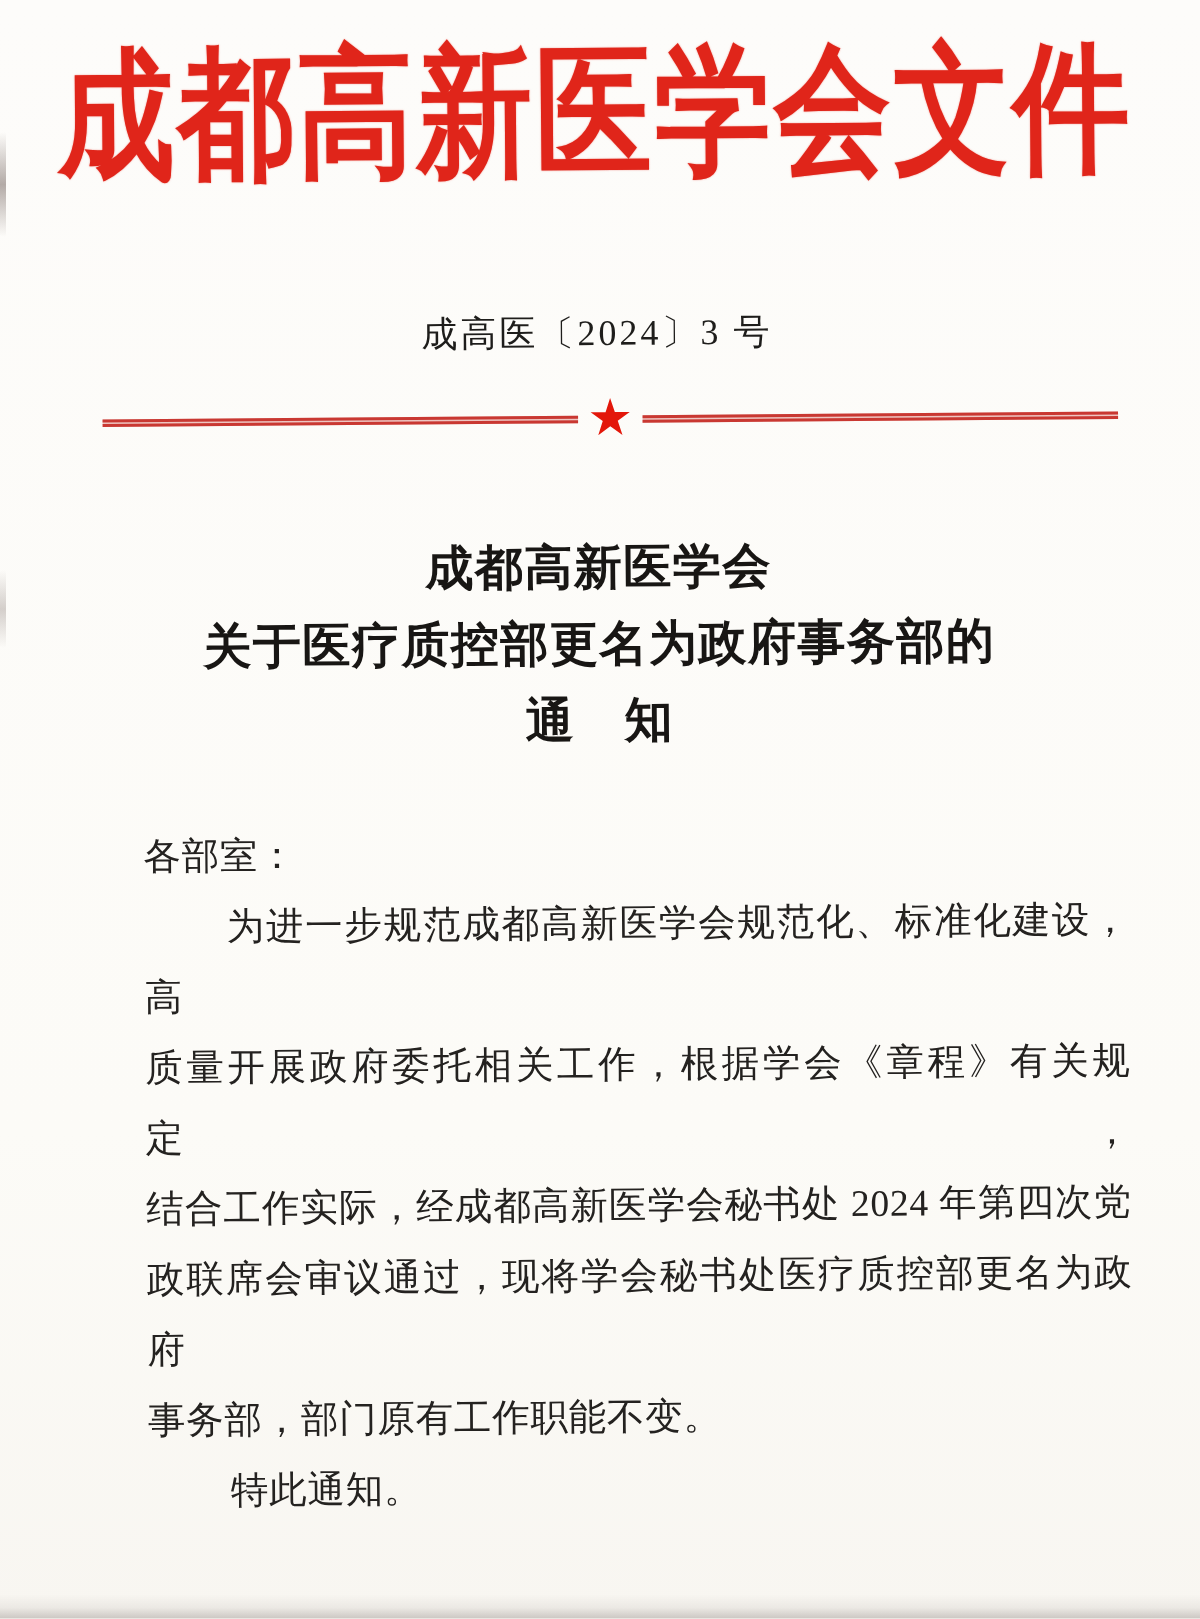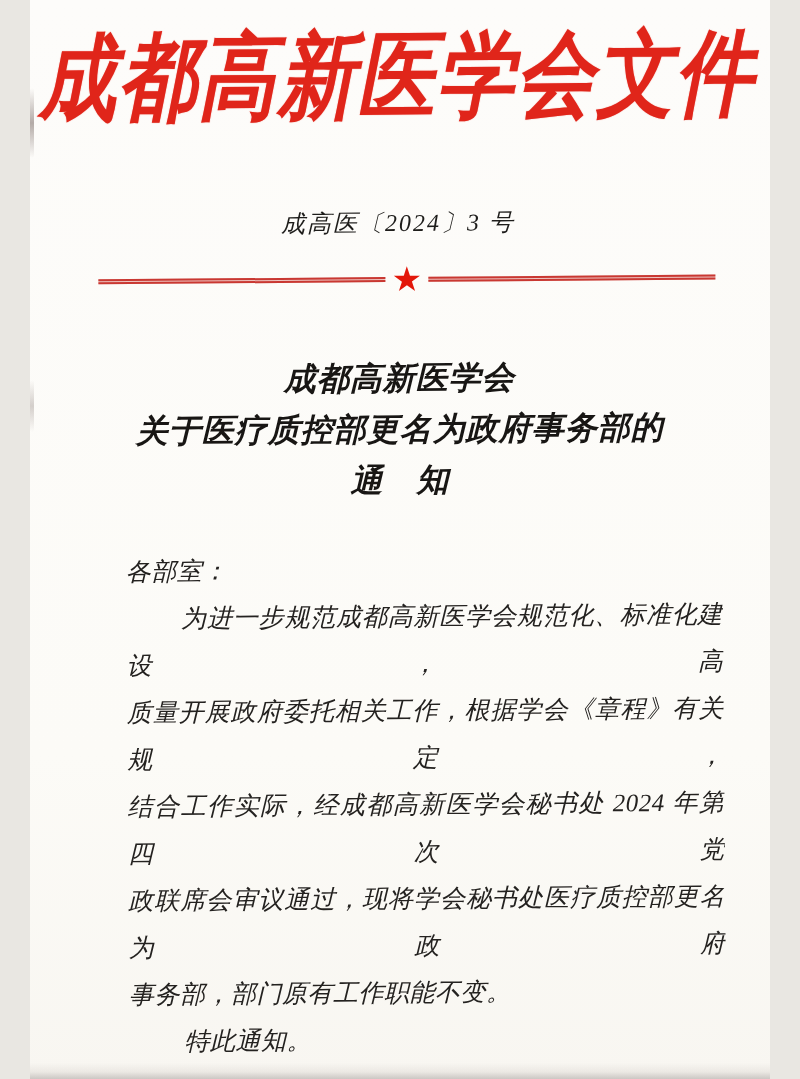--- a/index.html
+++ b/index.html
@@ -1,24 +1,23 @@
 <!DOCTYPE html>
 <html><head>
 <meta charset="utf-8">
 <style>
   html, body { margin: 0; padding: 0; background: #e9e7e2; }
   .page {
     position: relative;
-    width: 740px;
+    width: 800px;
     height: 1079px;
     margin: 0 auto;
     background: linear-gradient(to bottom, #fdfcfa 0%, #fcfbf7 70%, #f8f6f1 100%);
     overflow: hidden;
     font-family: "Liberation Serif", "DejaVu Serif", serif;
-    font-style: italic;
   }
   .content {
     position: absolute;
     inset: 0;
     transform: rotate(-0.45deg);
     transform-origin: 50% 45%;
   }
   
   .banner {
     margin-top: 26px;

